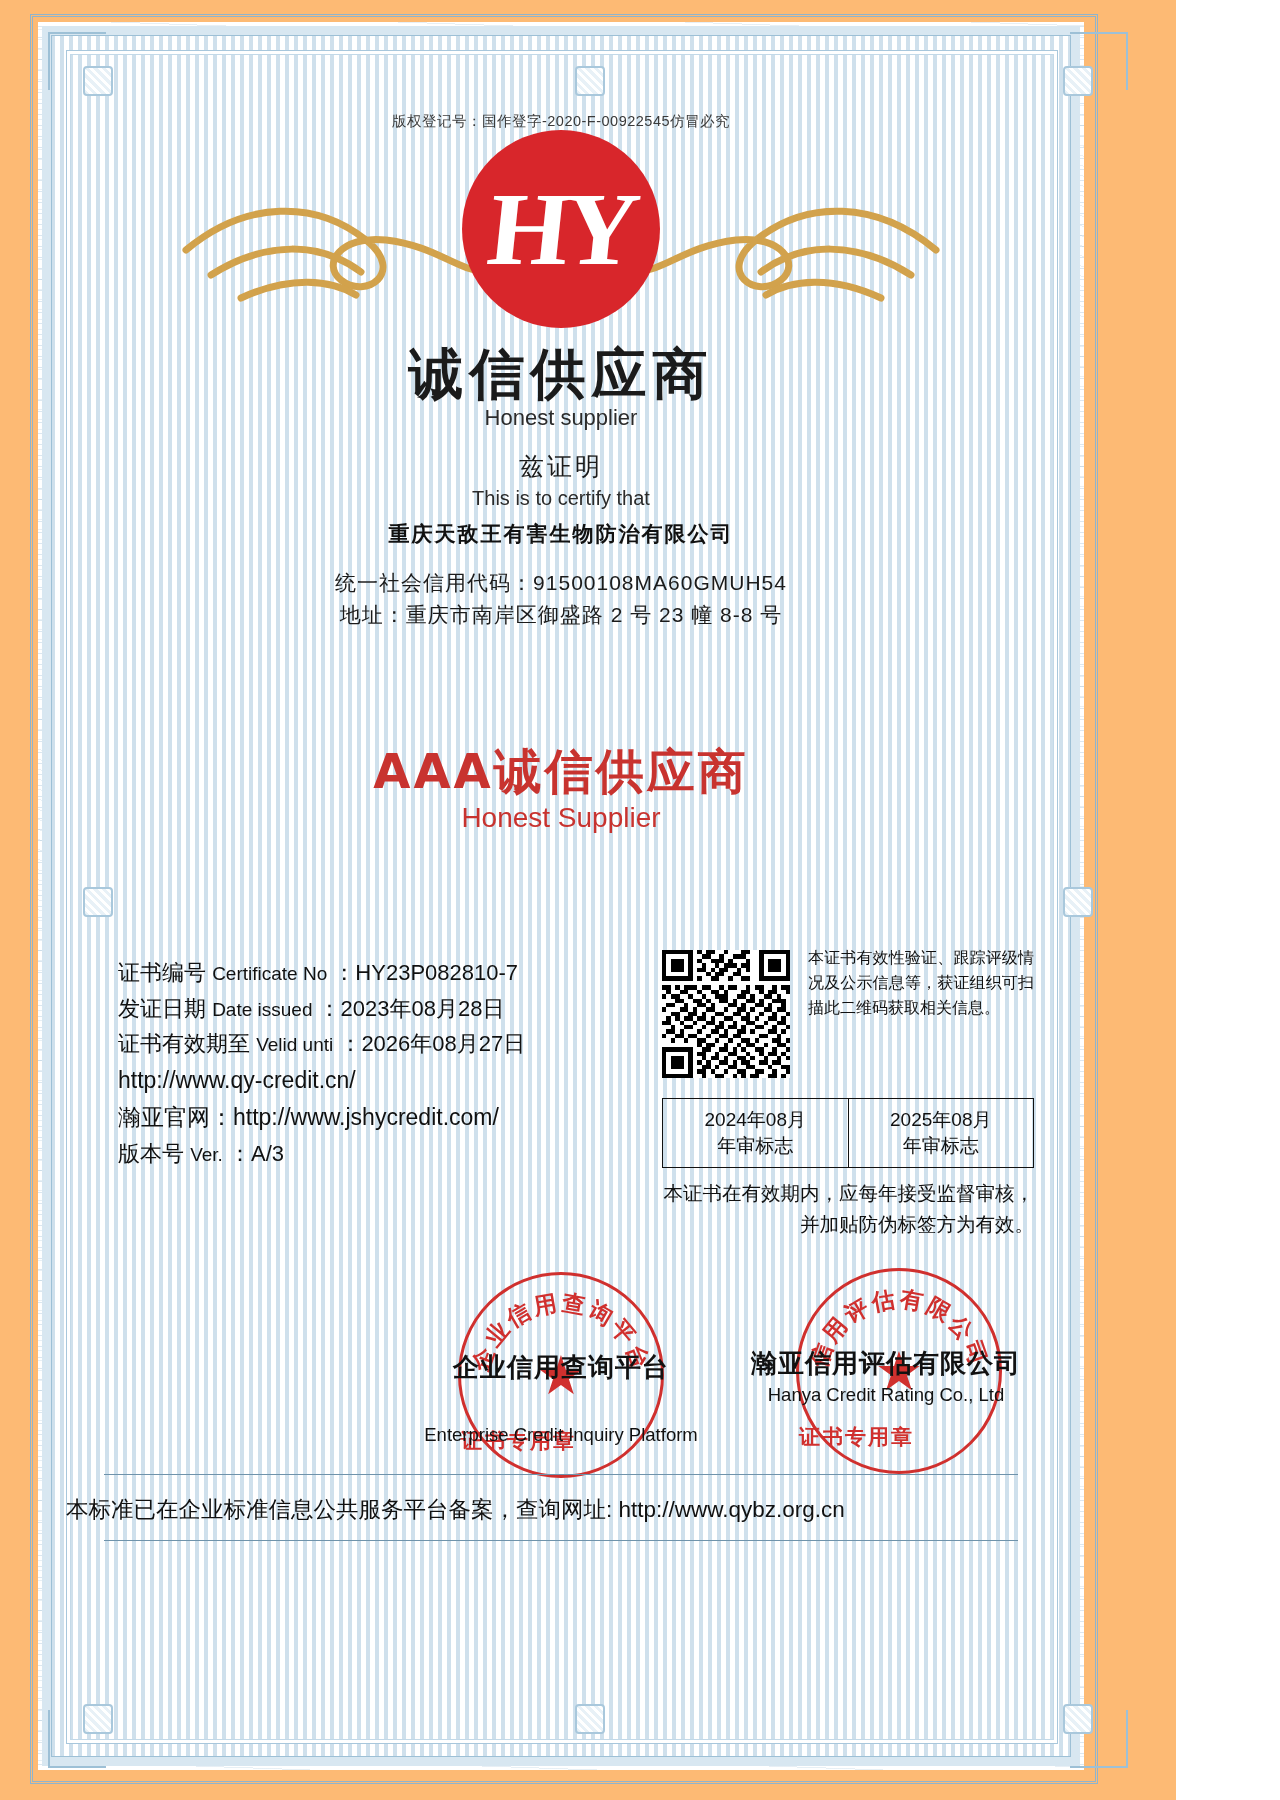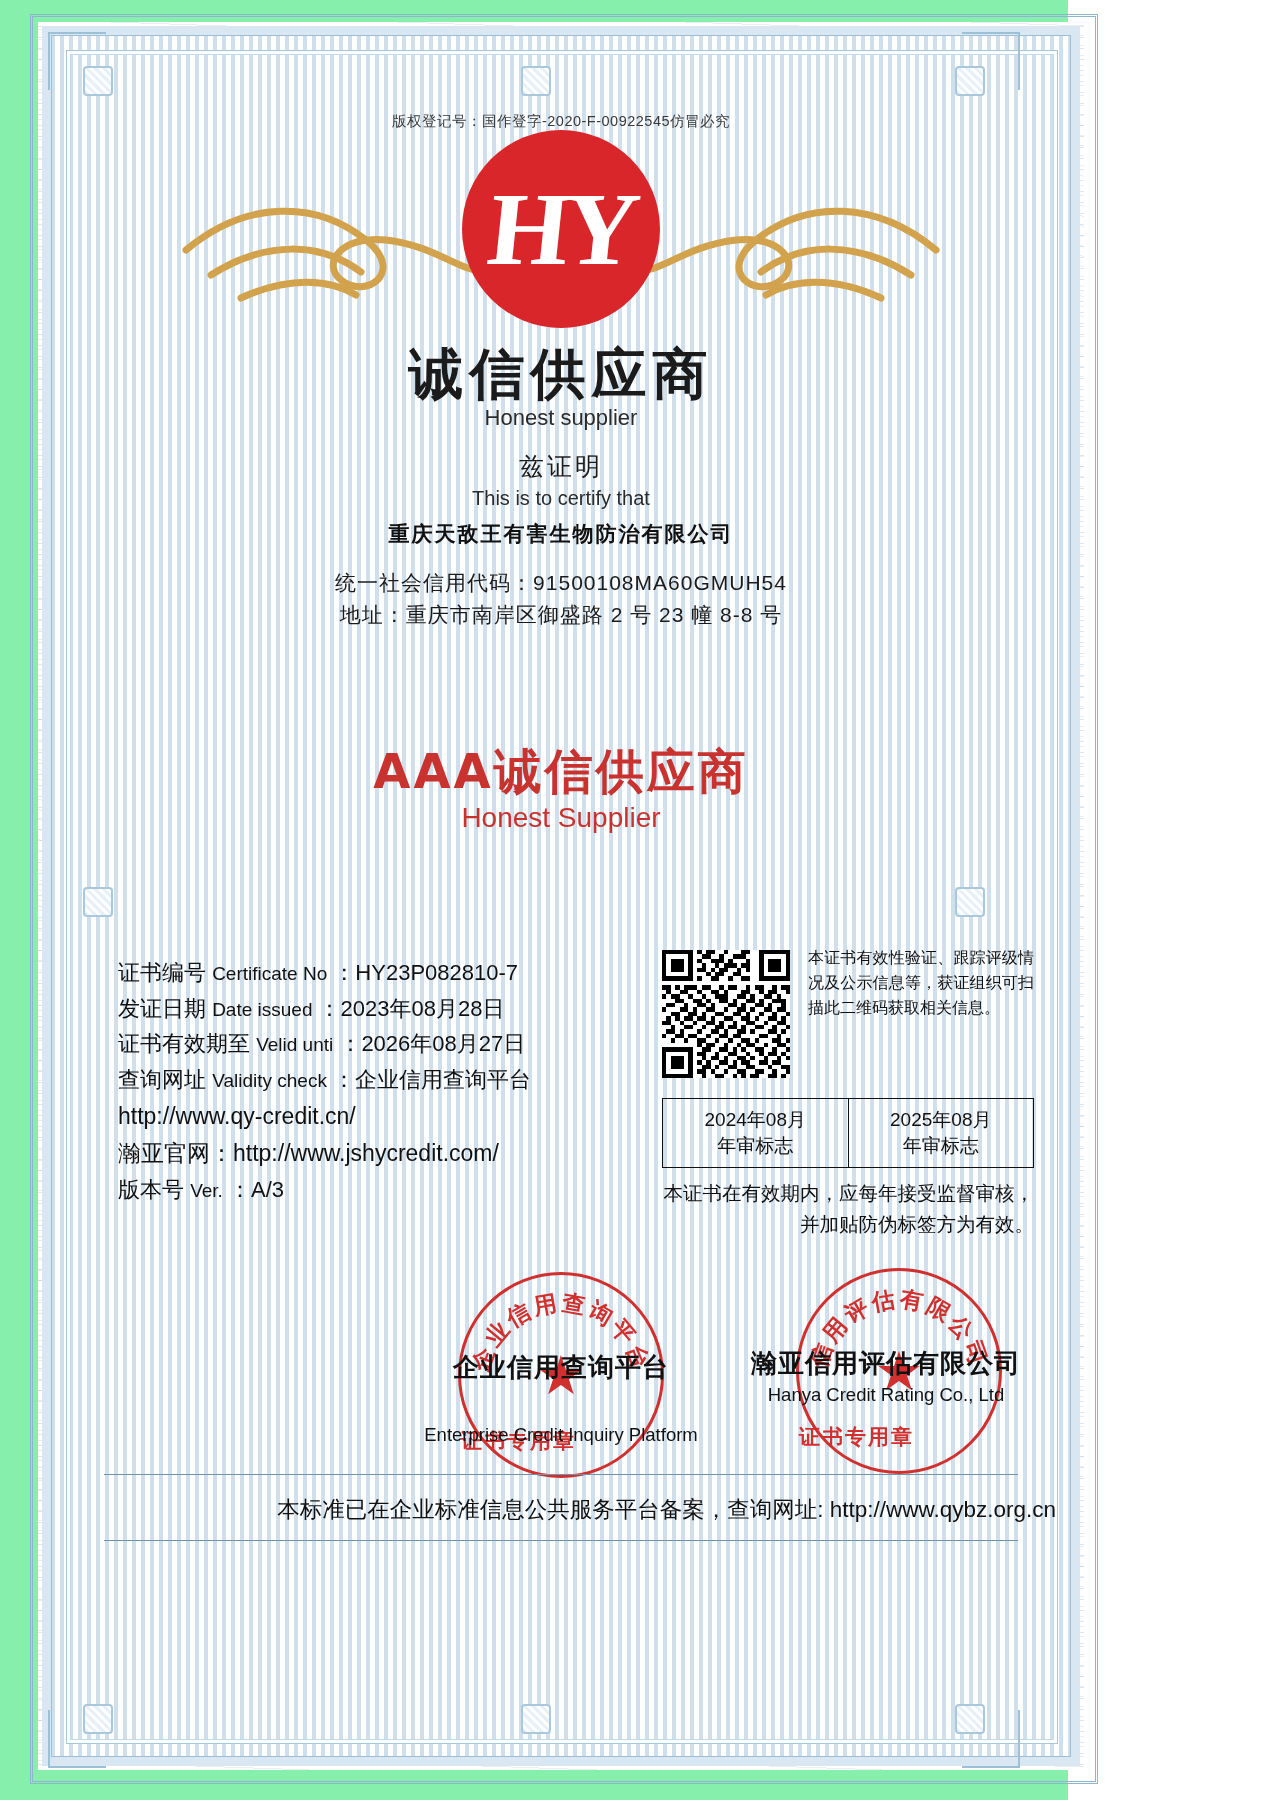--- a/index.html
+++ b/index.html
@@ -4,22 +4,22 @@
 <style>
   html,body{margin:0;padding:0;}
   body{
     width:1280px;height:1800px;
     background:#ffffff;
     font-family:"Liberation Sans", sans-serif;
     overflow:hidden;
   }
   .page{
     position:relative;
-    width:1068px;height:1800px;
-    background:#86efac;
+    width:1176px;height:1800px;
+    background:#fdba74;
   }
   
   .cert{
     position:absolute;
     left:38px; top:22px;
     width:1046px; height:1748px;
     background:
       repeating-linear-gradient(
         0deg,
         rgba(120,160,190,0.0) 0px,
@@ -223,21 +223,21 @@
   .org-right{
     position:absolute;left:650px;top:1296px;width:340px;text-align:center;
     font-size:26px;font-weight:bold;color:#111;letter-spacing:1px;
   }
   .org-right-en{
     position:absolute;left:640px;top:1334px;width:360px;text-align:center;
     font-size:18.5px;color:#111;
   }
 
   .footer{
-    position:absolute;left:0;top:1444px;width:100%;text-align:right;
+    position:absolute;left:0;top:1444px;width:100%;text-align:left;
     font-size:22.5px;color:#111;
   }
   .footer-rule{
     position:absolute;left:38px;top:1424px;width:914px;height:1px;
     background:#6f93ab;
   }
   .footer-rule2{
     position:absolute;left:38px;top:1490px;width:914px;height:1px;
     background:#6f93ab;
   }
@@ -307,25 +307,20 @@
       </div>
       <div class="row">
         <span class="lbl-cn">发证日期</span>
         <span class="lbl-en">Date issued</span>
         <span>：2023年08月28日</span>
       </div>
       <div class="row">
         <span class="lbl-cn">证书有效期至</span>
         <span class="lbl-en">Velid unti</span>
         <span>：2026年08月27日</span>
-      </div>
-      <div class="row">
-        <span class="lbl-cn">查询网址</span>
-        <span class="lbl-en">Validity check</span>
-        <span>：企业信用查询平台</span>
       </div>
       <div class="row url-line">http://www.qy-credit.cn/</div>
       <div class="row url-line">瀚亚官网：http://www.jshycredit.com/</div>
       <div class="row">
         <span class="lbl-cn">版本号</span>
         <span class="lbl-en">Ver.</span>
         <span>：A/3</span>
       </div>
     </div>
 

